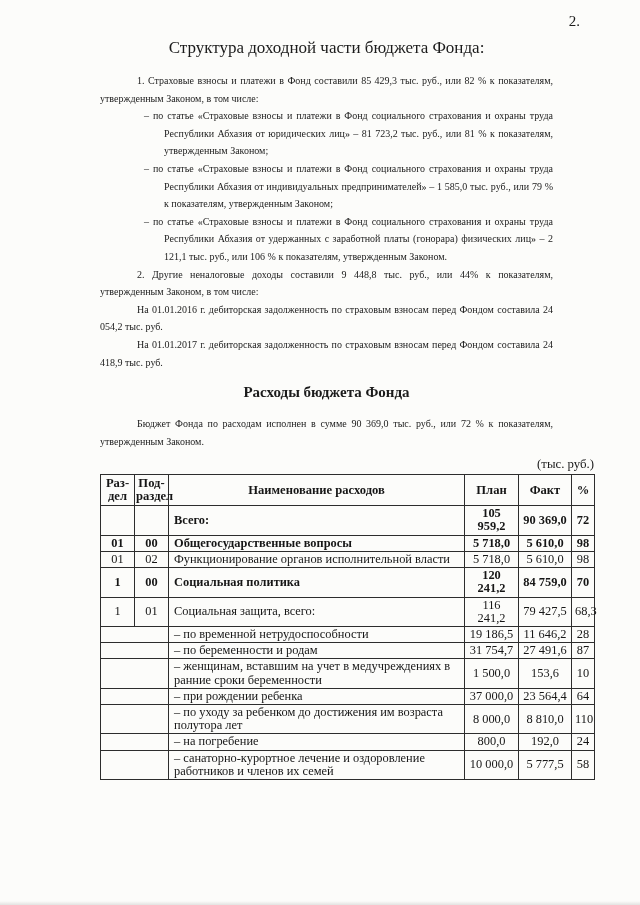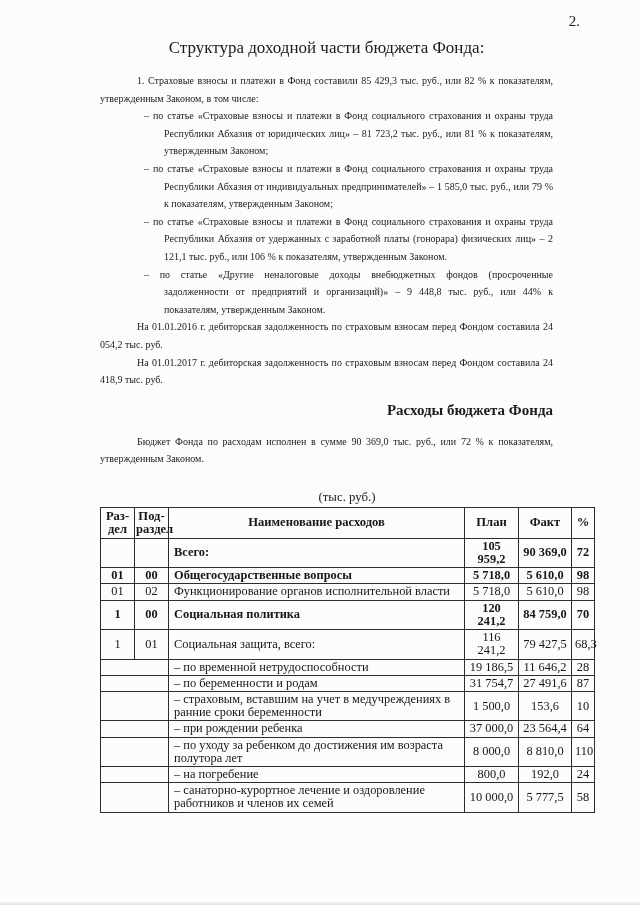--- a/index.html
+++ b/index.html
@@ -15,31 +15,31 @@
     background:linear-gradient(rgba(0,0,0,0), rgba(0,0,0,0.10));
   }
   .page-number { position:absolute; top:13px; right:60px; font-size:15px; }
   .content { position:absolute; left:100px; top:30px; width:494px; }
   .textblock { width:453px; }
   h1.doc-heading {
     font-size:17px; font-weight:normal; text-align:center;
     margin:8px 0 14px 0; width:453px;
   }
   h2.doc-heading {
-    font-size:15px; font-weight:bold; text-align:right;
+    font-size:15px; font-weight:bold; text-align:center;
     margin:13px 0 14px 0; width:453px;
   }
   p.para {
     margin:0; font-size:10px; line-height:17.6px;
     text-align:justify; text-align-last:left;
   }
   p.indent { text-indent:37px; }
   p.bullet { padding-left:64px; text-indent:-20px; }
   .units-note {
-    width:494px; text-align:center; font-size:12.8px; margin:22px 0 2px 0;
+    width:494px; text-align:right; font-size:12.8px; margin:7px 0 2px 0;
   }
   table.budget {
     border-collapse:collapse; width:494px; table-layout:fixed;
     font-size:12.4px; color:#161616;
   }
   .budget th, .budget td { border:1px solid #2d2d2d; }
   .budget th {
     font-weight:bold; text-align:center; vertical-align:middle;
     padding:2px 1px; line-height:13px; font-size:12.6px;
   }
@@ -62,21 +62,21 @@
   <div class="page-number">2.</div>
 
   <div class="content">
     <h1 class="doc-heading">Структура доходной части бюджета Фонда:</h1>
 
     <div class="textblock">
       <p class="para indent">1. Страховые взносы и платежи в Фонд составили 85 429,3 тыс. руб., или 82 % к показателям, утвержденным Законом, в том числе:</p>
       <p class="para bullet">– по статье «Страховые взносы и платежи в Фонд социального страхования и охраны труда Республики Абхазия от юридических лиц» – 81 723,2 тыс. руб., или 81 % к показателям, утвержденным Законом;</p>
       <p class="para bullet">– по статье «Страховые взносы и платежи в Фонд социального страхования и охраны труда Республики Абхазия от индивидуаль­ных предпринимателей» – 1 585,0 тыс. руб., или 79 % к показа­телям, утвержденным Законом;</p>
       <p class="para bullet">– по статье «Страховые взносы и платежи в Фонд социального страхования и охраны труда Республики Абхазия от удержанных с заработной платы (гонорара) физических лиц» – 2 121,1  тыс. руб., или 106 % к показателям, утвержденным Законом.</p>
-      <p class="para bullet">– по статье «Другие неналоговые доходы внебюджетных фондов (просроченные задолженности от предприятий и организаций)» – 9 448,8 тыс. руб., или 44% к показателям, утвержденным Законом.</p>
+      <p class="para indent">2. Другие неналоговые доходы составили 9 448,8 тыс. руб., или 44% к показателям, утвержденным Законом, в том числе:</p>
       <p class="para indent">На 01.01.2016 г. дебиторская задолженность по страховым взносам перед Фондом составила 24 054,2 тыс. руб.</p>
       <p class="para indent">На 01.01.2017 г. дебиторская задолженность по страховым взносам перед Фондом составила 24 418,9 тыс. руб.</p>
     </div>
 
     <h2 class="doc-heading">Расходы бюджета Фонда</h2>
 
     <div class="textblock">
       <p class="para indent">Бюджет Фонда по расходам исполнен в сумме 90 369,0 тыс. руб., или 72 % к показателям, утвержденным Законом.</p>
     </div>
 
@@ -157,21 +157,21 @@
         </tr>
         <tr class="sub">
           <td colspan="2"></td>
           <td class="c-name">– по беременности и родам</td>
           <td class="c-num">31 754,7</td>
           <td class="c-num">27 491,6</td>
           <td class="c-num">87</td>
         </tr>
         <tr class="sub">
           <td colspan="2"></td>
-          <td class="c-name">– страховым, вставшим на учет в медучреждениях в ранние сроки беременности</td>
+          <td class="c-name">– женщинам, вставшим на учет в медучреждениях в ранние сроки беременности</td>
           <td class="c-num">1 500,0</td>
           <td class="c-num">153,6</td>
           <td class="c-num">10</td>
         </tr>
         <tr class="sub">
           <td colspan="2"></td>
           <td class="c-name">– при рождении ребенка</td>
           <td class="c-num">37 000,0</td>
           <td class="c-num">23 564,4</td>
           <td class="c-num">64</td>

